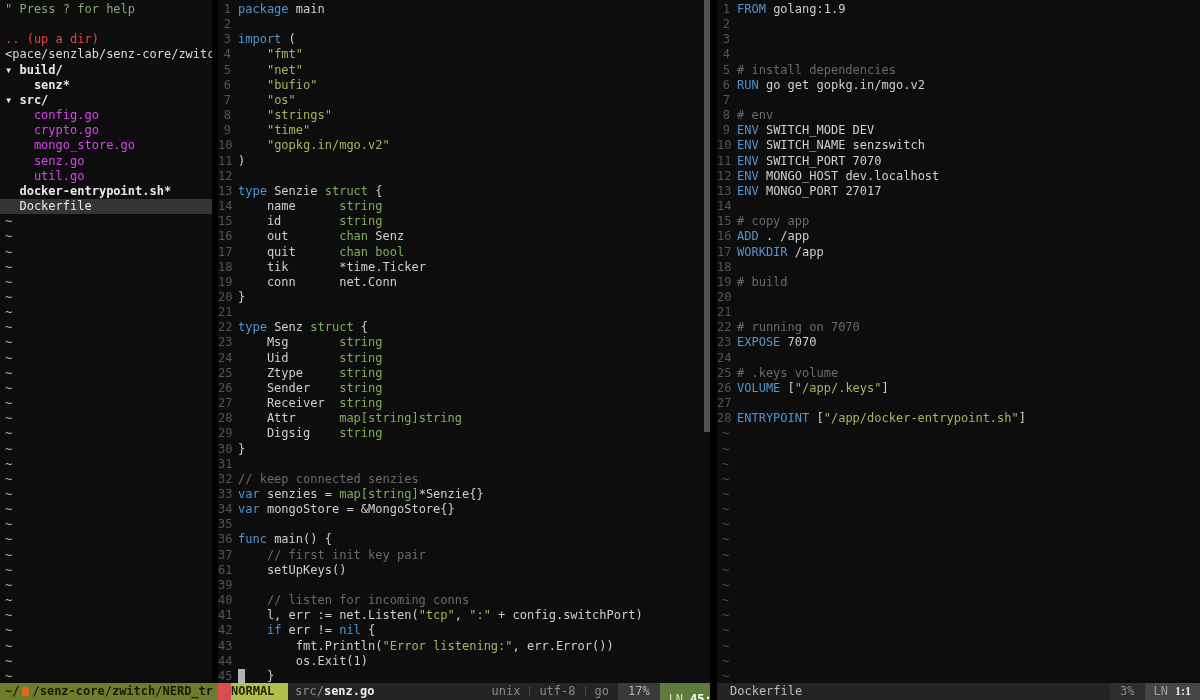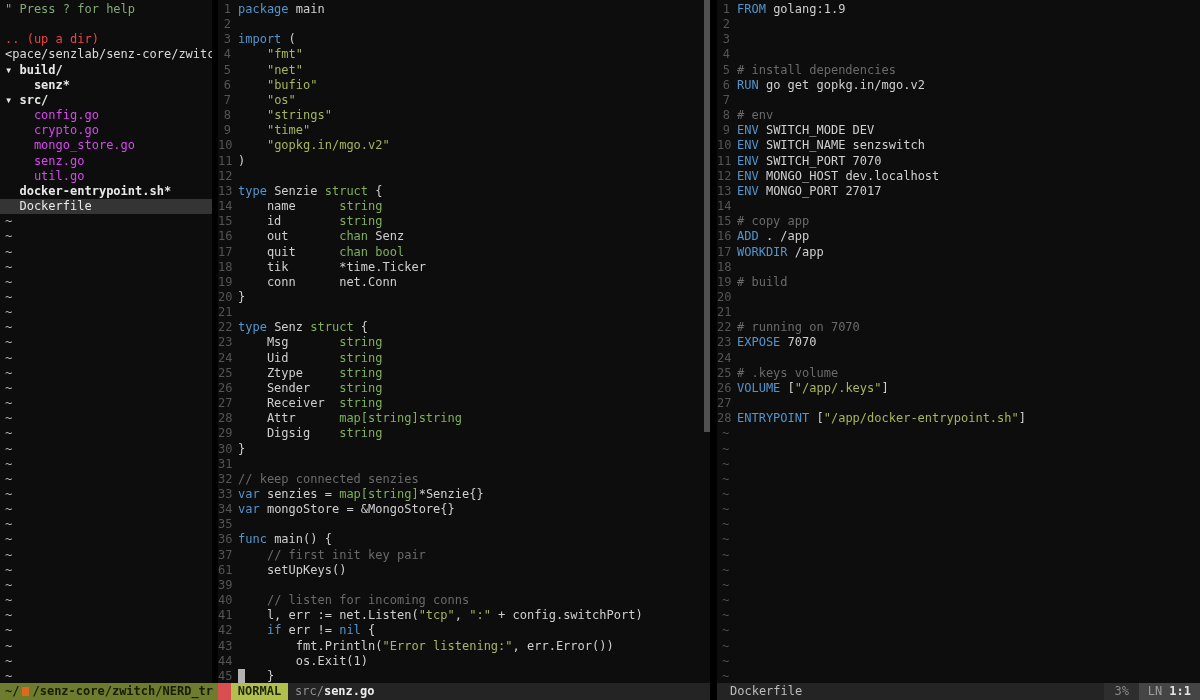--- a/index.html
+++ b/index.html
@@ -40,37 +40,37 @@
   .scroll-strip { position:absolute; left:704px; top:0; width:6px; height:432px; background:#515151; }
 
   
   .statusbar { position:absolute; left:0; top:683px; width:1200px; height:17px;
                font:12px/17px "DejaVu Sans Mono", monospace; }
   .sb { position:absolute; top:0; height:17px; overflow:hidden; }
   .st-nerd { left:0; width:218px; background:#6e7c2e; color:#181d05; font-weight:bold;
              display:flex; align-items:center; gap:3px; padding-left:5px; }
   .st-icon { display:inline-block; width:7px; height:9px; background:#dd6a1c; flex:none; }
   .st-red  { left:218px; width:13px; background:#d94f4f; }
-  .st-mode { left:231px; width:57px; background:#b2bf4c; color:#20260a; font-weight:bold; text-align:center; }
-  .st-mid  { left:288px; width:440px; background:#242424; display:flex; justify-content:space-between; padding-left:7px;flex-direction:column; }
+  .st-mode { left:231px; width:57px; background:#b2bf4c; color:#20260a; font-weight:bold; }
+  .st-mid  { left:288px; width:440px; background:#242424; display:flex; justify-content:space-between; padding-left:7px; }
   .st-file .dim { color:#8f8f8f; }
   .st-file .bold { color:#ececec; font-weight:bold; }
   .st-right { display:flex; align-items:stretch;justify-content:space-between; }
   .st-item { color:#8a8a8a; padding:0 9px; }
   .st-div  { width:1px; background:#474747; align-self:center; height:11px; }
   .st-pct  { background:#3a3a3a; color:#b2b2b2; padding:0 10px; }
   .st-ln   { background:#5f7a3d; padding:8px 9px; }
   .st-ln .lab { color:#cfe0ae; margin-right:7px; }
   .st-ln .val { color:#ffffff; font-weight:bold; }
   .st-gap  { left:710px; width:7px; background:#000; }
   .st-rp   { left:717px; width:483px; background:#242424; display:flex; justify-content:space-between; padding-left:13px; color:#bcbcbc; }
   .st-pct2 { background:#2e2e2e; color:#8a8a8a; padding:0 10px; }
   .st-ln2  { background:#454545; padding:0 9px; }
   .st-ln2 .lab { color:#9e9e9e; margin-right:7px; }
-  .st-ln2 .val { color:#e4e4e4; font-weight:bold; }
+  .st-ln2 .val { color:#e4e4e4; font-weight:bold;font-family:Liberation Serif, serif; }
 </style>
 </head>
 <body>
 
 <div class="screen">
 
   <div class="pane pane-left">
     <div id="tree">
         <div class="trow t-help">" Press ? for help</div>
         <div class="trow">&nbsp;</div>

